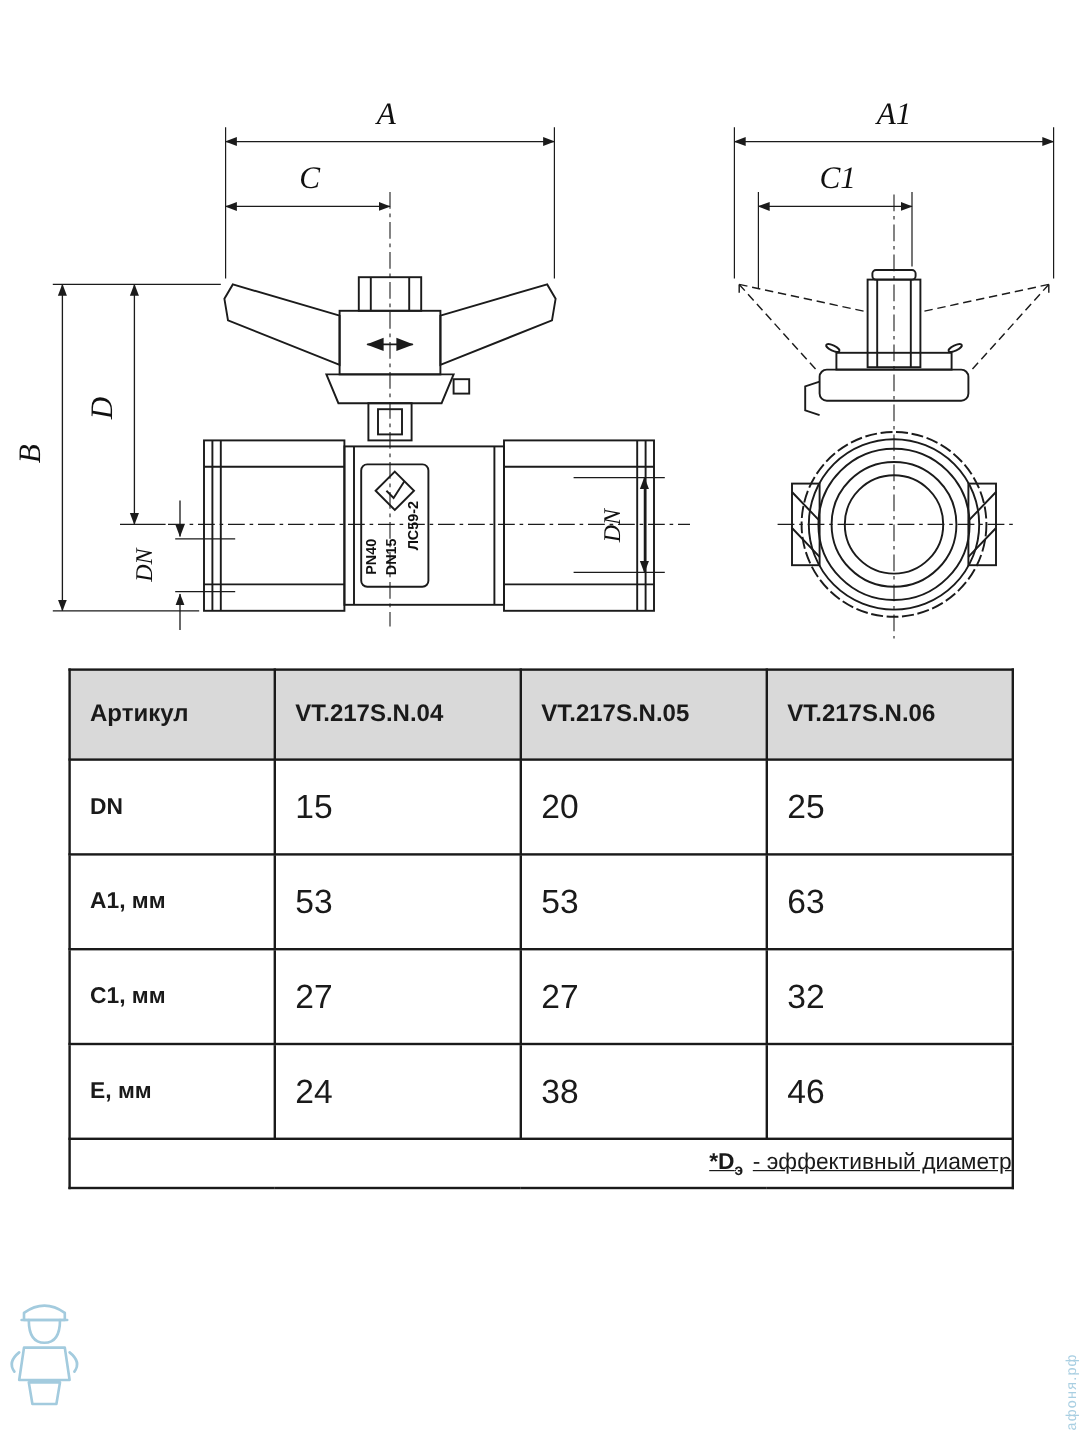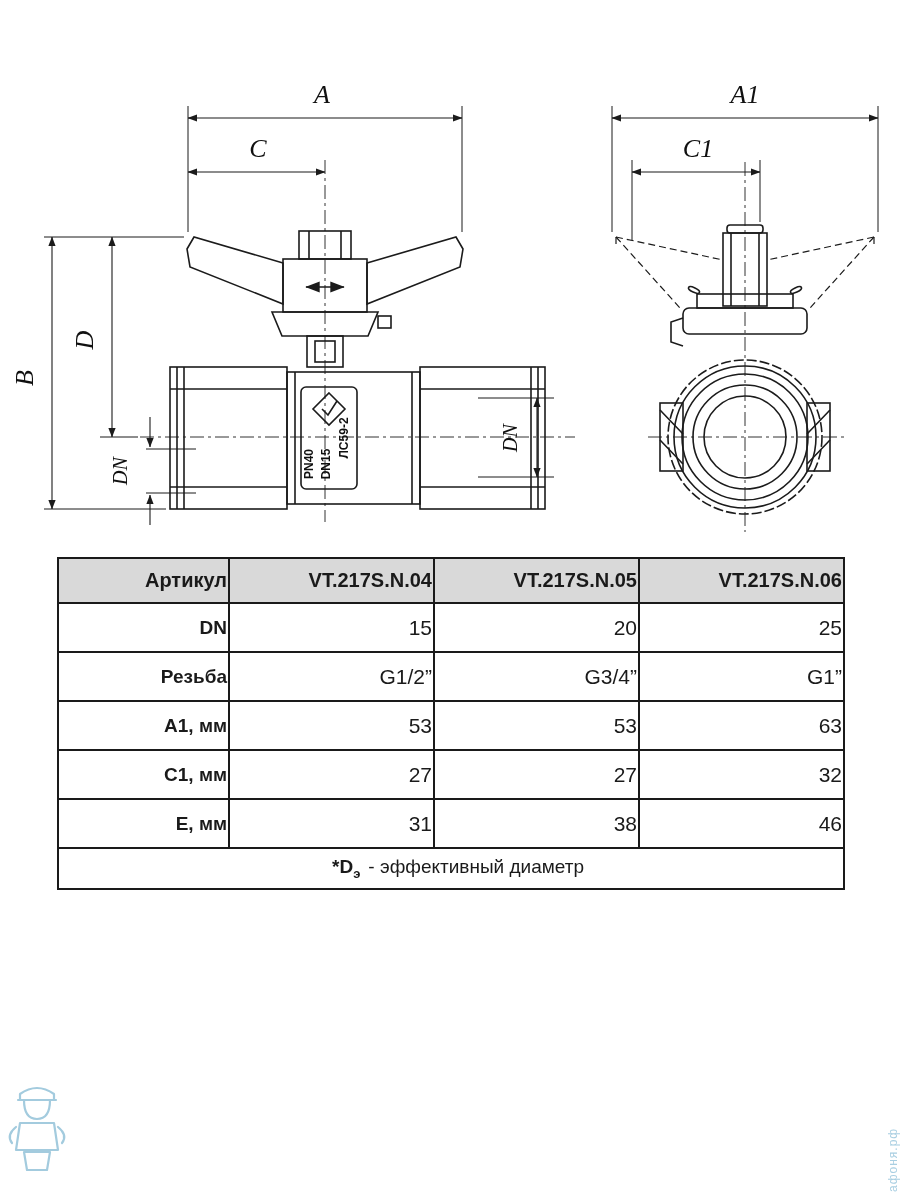--- a/index.html
+++ b/index.html
@@ -14,28 +14,28 @@
   .dim   { fill:none; stroke:#1b1b1b; stroke-width:1.1; }
   .cl    { fill:none; stroke:#1b1b1b; stroke-width:0.9; stroke-dasharray:14 4 3 4; }
   .hid path { fill:none; stroke:#1b1b1b; stroke-width:1.2; stroke-dasharray:7 4; }
   .dimtxt { font:italic 26px "Liberation Serif", serif; fill:#101010; text-anchor:middle; }
   .dimtxt.small { font:italic 20px "Liberation Serif", serif; }
   .mark { font:bold 12px "Liberation Sans", sans-serif; fill:#101010; text-anchor:middle; }
 
   
   .spec-table { position:absolute; left:57px; top:557px; border-collapse:collapse;
                 table-layout:fixed; }
-  .spec-table th, .spec-table td { border:2px solid #1a1a1a; text-align:right;
-                vertical-align:middle; padding:1px; }
+  .spec-table th, .spec-table td { border:2px solid #1a1a1a; text-align:left;
+                vertical-align:middle; padding:16px; }
   .col-label { width:171px; }
   .col-val   { width:205px; }
   .spec-table thead th { background:#d9d9d9; font-size:20px; font-weight:bold; height:41px; }
   .spec-table tbody th { font-size:19px; font-weight:bold; height:45px; }
-  .spec-table tbody td { font-size:21px; font-weight:normal; height:45px; }
-  .spec-table tfoot td { text-align:center; padding:0 0 0 14px; font-size:19px; height:39px; }
+  .spec-table tbody td { font-size:28px; font-weight:normal; height:45px; }
+  .spec-table tfoot td { text-align:right; padding:0 0 0 14px; font-size:19px; height:39px;text-decoration:underline; }
   .spec-table sub { font-size:13px; }
   .fn-bold { font-weight:bold; }
   .fn-text { margin-left:8px; }
 
   
   .mascot { position:absolute; left:4px; top:1078px; }
   .mascot path, .mascot circle, .mascot rect
         { fill:none; stroke:#a3cbde; stroke-width:2.2; stroke-linejoin:round; stroke-linecap:round; }
   .site-mark { position:absolute; left:886px; top:1192px; transform:rotate(-90deg);
                transform-origin:left top; font-size:12px; letter-spacing:1px; color:#a9cfe2;
@@ -163,40 +163,34 @@
       </tr>
     </thead>
     <tbody>
       <tr>
         <th>DN</th>
         <td>15</td>
         <td>20</td>
         <td>25</td>
       </tr>
       <tr>
-        <th>Резьба</th>
-        <td>G1/2”</td>
-        <td>G3/4”</td>
-        <td>G1”</td>
-      </tr>
-      <tr>
         <th>A1, мм</th>
         <td>53</td>
         <td>53</td>
         <td>63</td>
       </tr>
       <tr>
         <th>C1, мм</th>
         <td>27</td>
         <td>27</td>
         <td>32</td>
       </tr>
       <tr>
         <th>E, мм</th>
-        <td>31</td>
+        <td>24</td>
         <td>38</td>
         <td>46</td>
       </tr>
     </tbody>
     <tfoot>
       <tr>
         <td colspan="4">
           <span class="fn-bold"><span>*D</span><sub>э</sub></span><span class="fn-text">- эффективный диаметр</span>
         </td>
       </tr>

